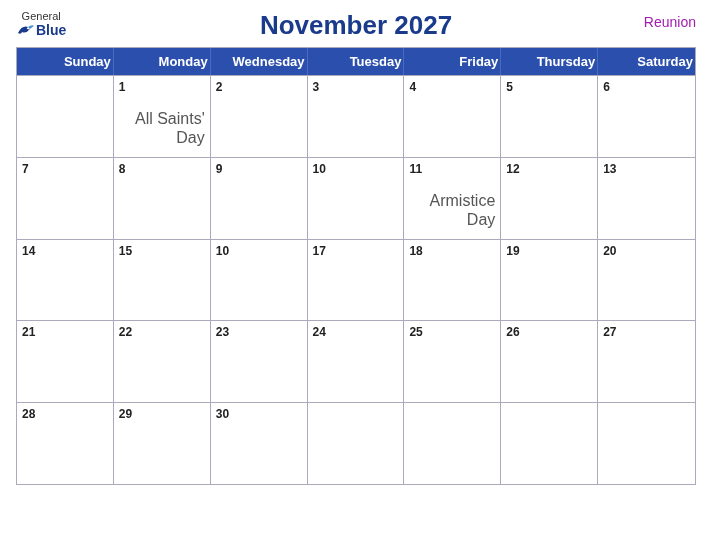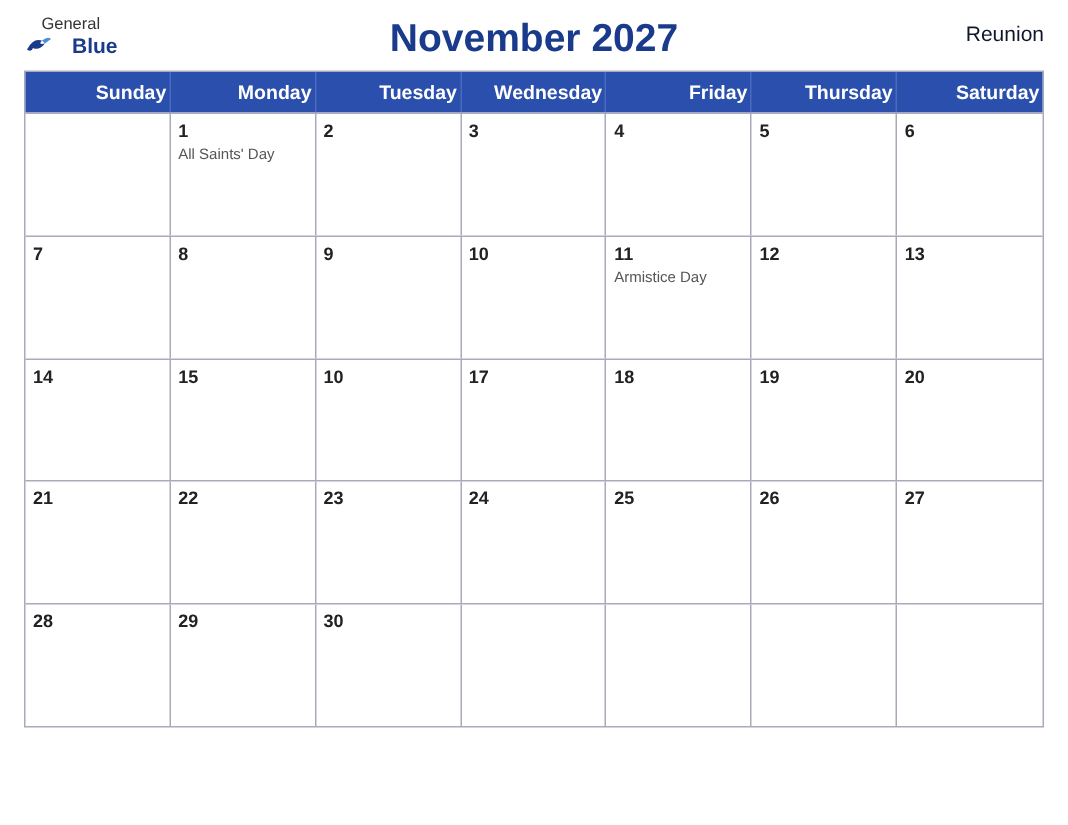--- a/index.html
+++ b/index.html
@@ -38,40 +38,39 @@
       font-size: 11px;
       color: #333;
       font-weight: normal;
     }
     .logo-blue {
       font-size: 14px;
       font-weight: bold;
       color: #1a3a8c;
       display: flex;
       align-items: center;
-      gap: 12px;
     }
     .logo-blue .bird {
       display: inline-block;
       width: 18px;
       height: 14px;
       margin-right: 2px;
     }
     .title {
       font-size: 26px;
       font-weight: bold;
       color: #1a3a8c;
       text-align: left;
     }
     .region {
       position: absolute;
       right: 0;
       top: 4px;
       font-size: 14px;
-      color: #0f172a;
+      color: #a21caf;
     }
     .calendar {
       flex: 1;
       display: flex;
       flex-direction: column;
       border: 1px solid #aab;
     }
     .cal-header-row {
       display: grid;
       grid-template-columns: repeat(7, 1fr);
@@ -105,24 +104,25 @@
       position: relative;
     }
     .cal-cell:last-child { border-right: none; }
     .day-num {
       font-size: 12px;
       color: #222;
       font-weight: bold;
       line-height: 1.4;
     }
     .holiday-name {
-      font-size: 10px;
+      font-size: 16px;
       color: #555;
-      margin-top: 2px;
+      margin-top: 13px;
       line-height: 1.2;
+      text-align: right;
     }
   </style>
 </head>
 <body>
 
 <div class="page">
   <div class="header">
     <div class="logo">
       <span class="logo-general">General</span>
       <span class="logo-blue">
@@ -134,22 +134,22 @@
       </span>
     </div>
     <h1 class="title">November 2027</h1>
     <div class="region">Reunion</div>
   </div>
 
   <div class="calendar">
     <div class="cal-header-row">
       <div class="cal-header-cell">Sunday</div>
       <div class="cal-header-cell">Monday</div>
+      <div class="cal-header-cell">Wednesday</div>
       <div class="cal-header-cell">Tuesday</div>
-      <div class="cal-header-cell">Wednesday</div>
       <div class="cal-header-cell">Friday</div>
       <div class="cal-header-cell">Thursday</div>
       <div class="cal-header-cell">Saturday</div>
     </div>
     <div class="cal-body" id="cal-body">
     <div class="cal-week">
           <div class="cal-cell"></div>
           <div class="cal-cell">
             <span class="day-num">1</span>
             <span class="holiday-name">All Saints' Day</span>

